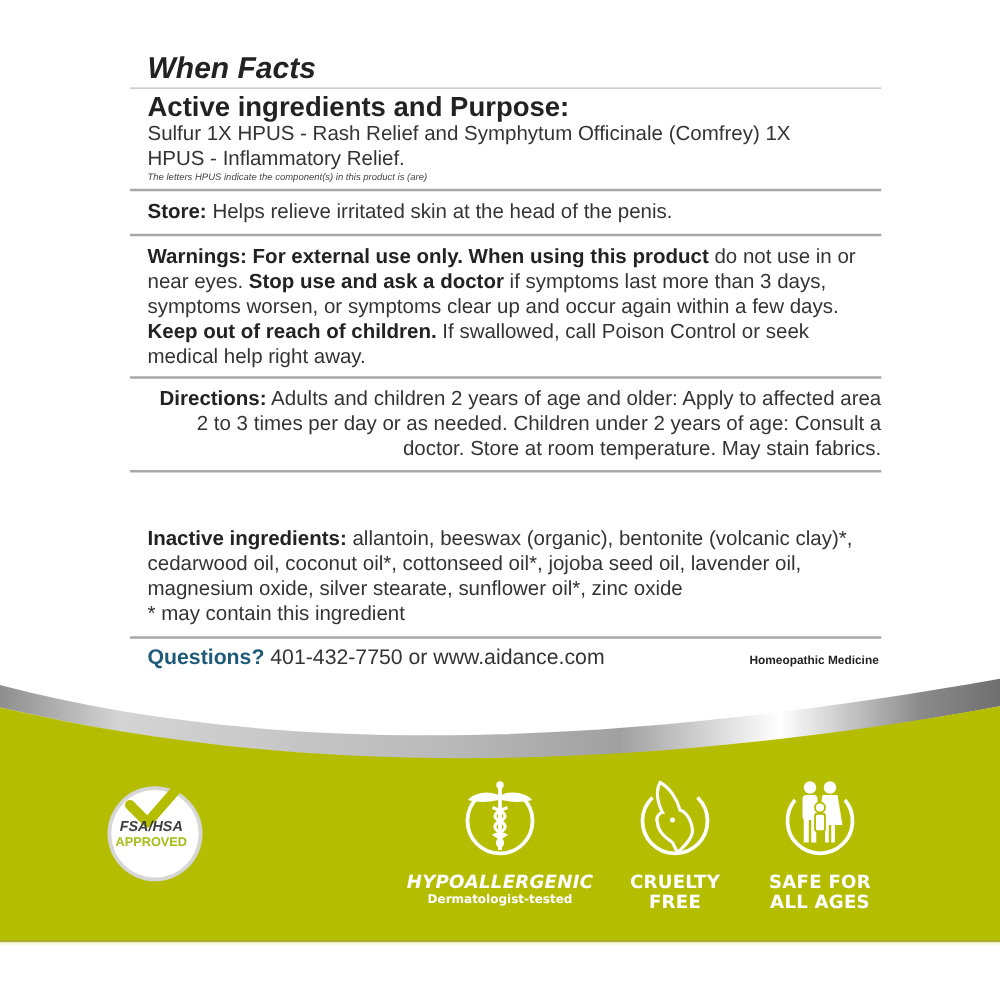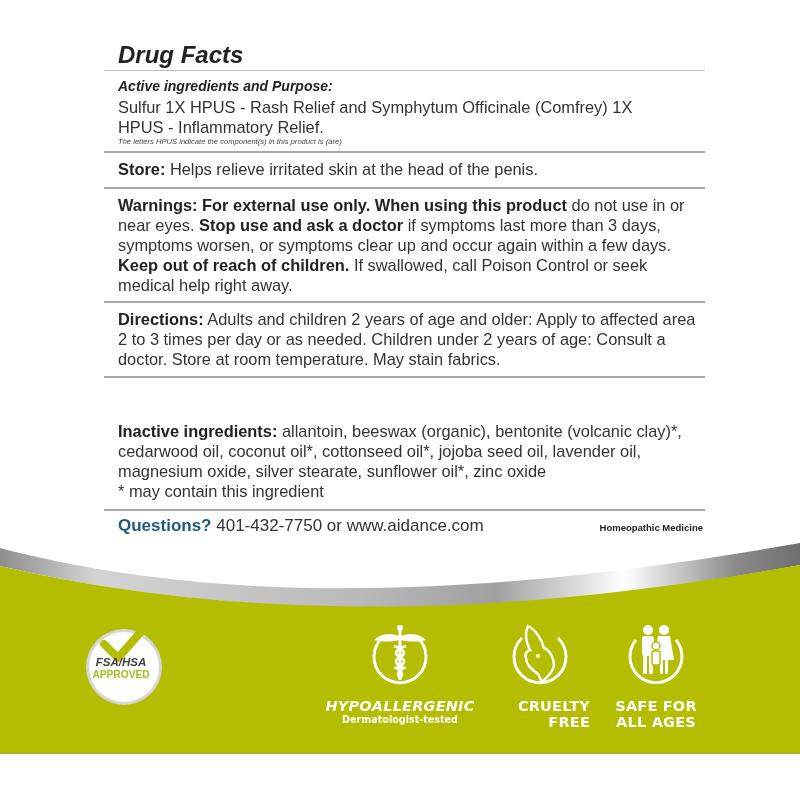--- a/index.html
+++ b/index.html
@@ -16,24 +16,24 @@
     font-size:24px; font-weight:bold; font-style:italic; color:#222;
     line-height:30px; padding-left:14px; margin:0;
   }
   .rule { height:0; border-top:1px solid #bdbdbd; }
   .rule.thick { border-top:2px solid #a8a8a8; }
   .section { padding:0 0 0 14px; font-size:16.4px; line-height:20px; color:#333; }
   .heading { font-weight:bold; color:#222; }
   .b { font-weight:bold; color:#222; }
   .fine { font-size:7.6px; font-style:italic; line-height:10px; color:#444; }
   .sec-active { padding-top:4px; padding-bottom:4px; }
-  .sec-active .heading { font-size:14px; line-height:22px; display:block;font-style:italic; }
+  .sec-active .heading { font-size:22px; line-height:22px; display:block; }
   .sec-uses { padding-top:6px; padding-bottom:8px; }
   .sec-warn { padding-top:6px; padding-bottom:6px; }
-  .sec-dir  { padding-top:6px; padding-bottom:7px; }
+  .sec-dir  { padding-top:6px; padding-bottom:7px;text-align:right; }
   .sec-inact{ padding-top:6px; padding-bottom:8px;margin-top:37px; }
   .footer-row {
     display:flex; justify-content:space-between; align-items:baseline;
     padding:5px 2px 0 14px;
     gap:28px;
   }
   .questions { font-size:17px; color:#333; }
   .questions .q { font-weight:bold; color:#1e5a7a; }
   .homeo { font-size:9.5px; font-weight:bold; color:#222; }
 
@@ -70,21 +70,21 @@
   </defs>
 
   <path d="M0,548 C200,600 450,605 800,543 L800,565 C450,630 200,612 0,566 Z" fill="url(#silver)"></path>
 
   <path d="M0,566 C200,612 450,628 800,565 L800,753 L0,753 Z" fill="#b5bd00"></path>
   <rect x="0" y="752" width="800" height="2" fill="#a9ad32"></rect>
   <rect x="0" y="754" width="800" height="2" fill="#fbfbe0"></rect>
 </svg>
 
 <div class="facts">
-  <h1 class="title">Drug Facts</h1>
+  <h1 class="title">When Facts</h1>
   <div class="rule"></div>
 
   <div class="section sec-active">
     <span class="heading">Active ingredients and Purpose:</span>
     <div style="padding-right:40px;">Sulfur 1X HPUS - Rash Relief and Symphytum Officinale (Comfrey) 1X HPUS - Inflammatory Relief.</div>
     <div class="fine">The letters HPUS indicate the component(s) in this product is (are)</div>
   </div>
   <div class="rule thick"></div>
 
   <div class="section sec-uses">
@@ -136,21 +136,21 @@
       <rect x="30.5" y="6" width="3" height="50" fill="#fff"></rect>
       <path d="M31,12 C22,8 12,10 6,16 C14,18 22,18 31,16 Z" fill="#fff"></path>
       <path d="M33,12 C42,8 52,10 58,16 C50,18 42,18 33,16 Z" fill="#fff"></path>
       <path d="M26,22 C38,26 38,30 32,33 C26,36 26,40 36,44 C30,48 28,50 32,54" stroke="#fff" stroke-width="2.5" fill="none"></path>
       <path d="M38,22 C26,26 26,30 32,33 C38,36 38,40 28,44 C34,48 36,50 32,54" stroke="#fff" stroke-width="2.5" fill="none"></path>
     </svg>
     <div class="lbl" style="margin-top:10px;font-style:italic;">HYPOALLERGENIC</div>
     <div class="sub">Dermatologist-tested</div>
   </div>
 
-  <div class="badge" style="left:490px; top:4px; width:100px;text-align:right;">
+  <div class="badge" style="left:490px; top:4px; width:100px;">
     <svg width="64" height="64" viewBox="0 0 64 64" style="display:block;margin:0 auto;">
       <path d="M14,14 A26,26 0 1 0 50,14" stroke="#fff" stroke-width="3" fill="none"></path>
       <path d="M20,2 C28,6 34,16 36,24 C42,26 46,34 46,42 C44,50 38,54 34,58 L30,50 C24,46 18,40 18,34 C16,30 20,26 22,26 C18,18 16,10 20,2 Z" fill="none" stroke="#fff" stroke-width="2.5"></path>
       <circle cx="30" cy="32" r="2" fill="#fff"></circle>
     </svg>
     <div class="lbl" style="margin-top:10px;">CRUELTY</div>
     <div class="lbl">FREE</div>
   </div>
 
   <div class="badge" style="left:606px; top:4px; width:100px;">

